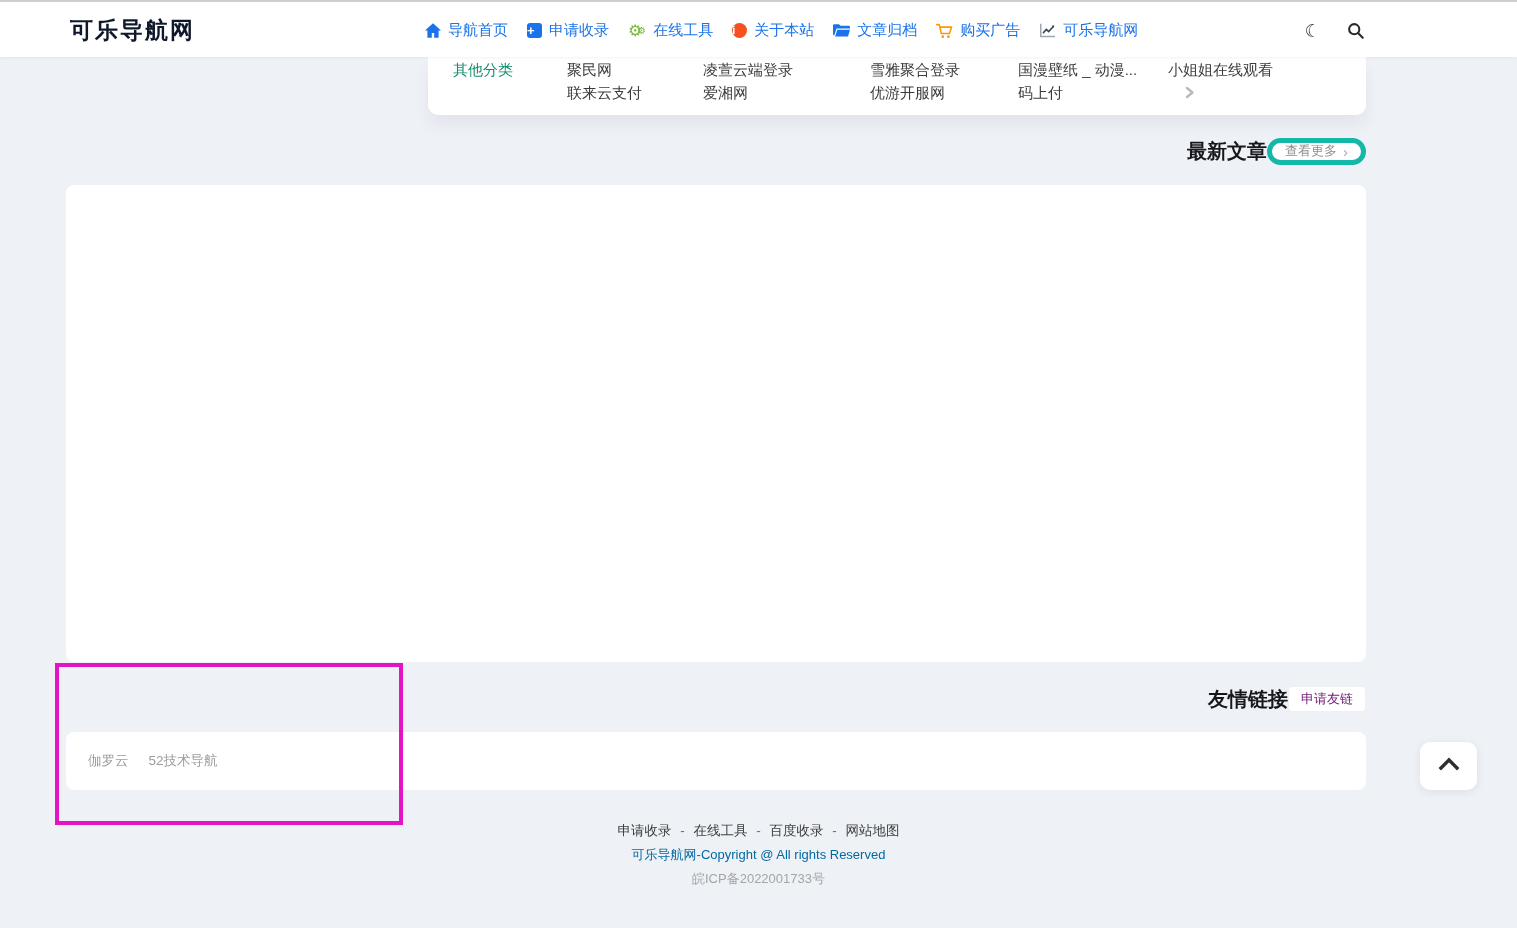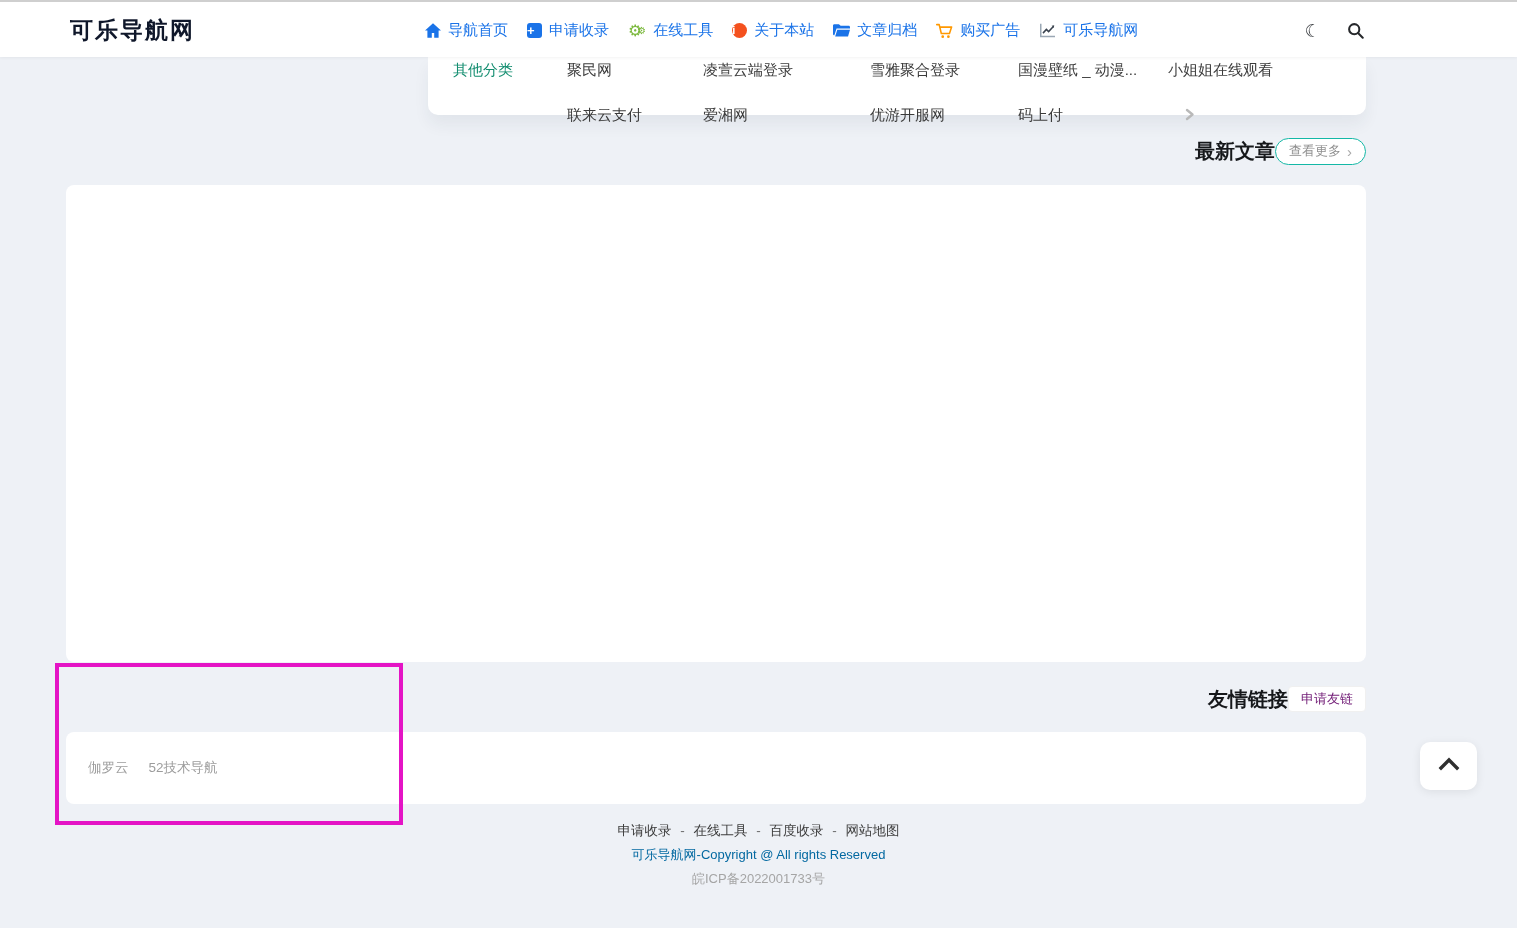--- a/index.html
+++ b/index.html
@@ -59,51 +59,51 @@
     box-shadow:0 10px 16px rgba(31,45,61,.06);
     display:flex; padding-top:2px;
   }
   .panel-category {
     width:139px; padding-left:25px; padding-top:1px;
     font-size:15px; line-height:19px; color:#128d6f; cursor:pointer;
   }
   .panel-links {
     display:grid;
     grid-template-columns:136px 167px 148px 150px 198px;
-    grid-auto-rows:19px; row-gap:26px;
+    grid-auto-rows:19px; row-gap:4px;
     font-size:15px; line-height:19px; color:#3b3b3b; padding-top:1px;
   }
   .panel-link { cursor:pointer; white-space:nowrap; overflow:hidden; text-overflow:ellipsis; padding-right:14px; }
   .panel-more { padding-left:15px; display:flex; align-items:center; cursor:pointer; }
 
   
   .section-head {
     position:absolute; left:66px; width:1300px; height:28px;
     display:flex; justify-content:flex-end; align-items:center;
   }
   .section-head h2 { font-size:20px; font-weight:700; color:#16181b; }
   .pill-btn {
-    background:#fff; border:1px solid #14b8a6; border-radius:15px;
+    background:#fff; border:5px solid #14b8a6; border-radius:15px;
     height:27px; padding:0 13px; display:flex; align-items:center; gap:6px;
     font-size:13px; color:#8f8f8f; cursor:pointer;
   }
   .flat-btn {
     background:#fff; border:1px solid #f0f0f0; border-radius:4px;
     height:26px; padding:0 12px; display:flex; align-items:center;
     font-size:13px; color:#701a75; cursor:pointer;
   }
   .pill-btn .chev { color:#a8a8a8; font-size:15px; line-height:1; }
 
   
   .articles-box {
     position:absolute; left:66px; top:185px; width:1300px; height:477px;
     background:#fff; border-radius:8px;
   }
   .friends-box {
-    position:absolute; left:66px; top:732px; width:1300px; height:72px;
+    position:absolute; left:66px; top:732px; width:1300px; height:58px;
     background:#fff; border-radius:8px;
     display:flex; align-items:center; gap:20px; padding-left:22px;
   }
   .friend-link { font-size:13.5px; color:#9c9c9c; cursor:pointer; }
 
   
   .highlight-box {
     position:absolute; left:55px; top:663px; width:348px; height:162px;
     border:4px solid #e414c5; z-index:40; pointer-events:none;
   }

